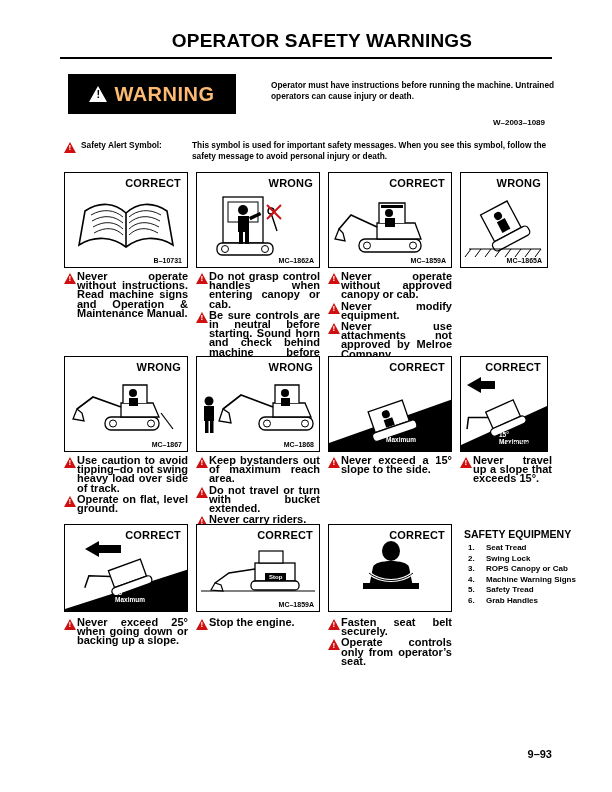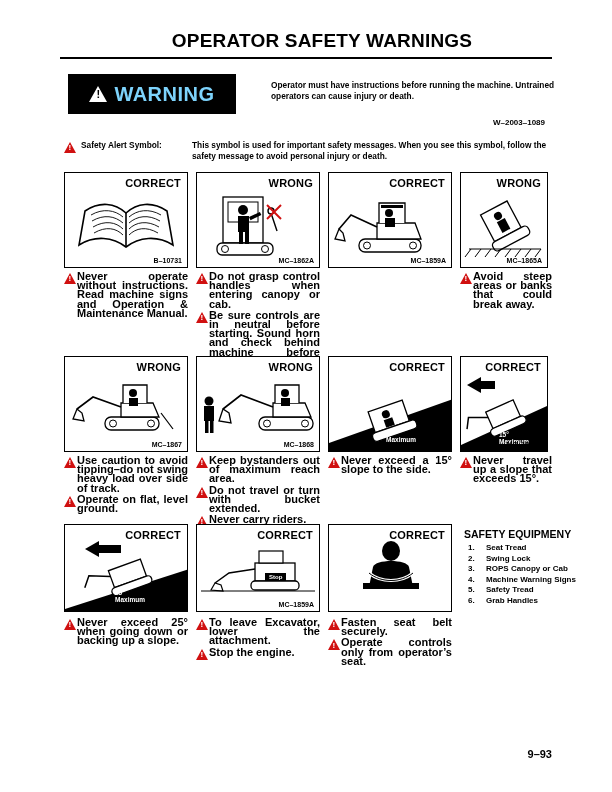--- a/index.html
+++ b/index.html
@@ -42,21 +42,21 @@
     background: #000;
   }
   
   .warn-banner {
     position: absolute;
     left: 68px;
     top: 74px;
     width: 168px;
     height: 40px;
     background: #000;
-    color: #7dd3fc;
+    color: #fdba74;
     display: flex;
     align-items: center;
     justify-content: center;
     gap: 7px;
   }
   .warn-banner .wtext {
     font-size: 20px;
     font-weight: bold;
     letter-spacing: 0.5px;
   }
@@ -335,20 +335,34 @@
           <circle cx="60" cy="24" r="4"></circle>
           <rect x="56" y="29" width="10" height="9"></rect>
         </g>
 
         <path d="M48 38 L22 26 L10 40" fill="none" stroke="#000" stroke-width="1.6"></path>
         <path d="M10 40 L6 50 L16 52 L14 44 Z" fill="#fff" stroke="#000" stroke-width="1.3"></path>
       </svg>
     </div>
     <div class="code">MC–1859A</div>
   </div>
+  <div class="cap" style="left:328px; top:272px; width:124px;">
+    <div class="row">
+        <span class="tri"></span>
+        <span class="txt">Never operate without approved canopy or cab.</span>
+      </div>
+    <div class="row">
+        <span class="tri"></span>
+        <span class="txt">Never modify equipment.</span>
+      </div>
+    <div class="row">
+        <span class="tri"></span>
+        <span class="txt">Never use attachments not approved by Melroe Company.</span>
+      </div>
+  </div>
 
   <div class="panel" style="left:460px; top:172px; width:88px; height:96px;">
     <div class="hdr">WRONG</div>
     <div class="art">
       <svg width="88" height="74" viewBox="0 0 88 74" style="position:absolute; left:0; top:16px;">
         <g transform="rotate(-28 44 38)">
           <rect x="28" y="16" width="30" height="30" fill="#fff" stroke="#000" stroke-width="1.3"></rect>
           <g fill="#000">
             <circle cx="43" cy="25" r="4"></circle>
             <rect x="39" y="30" width="9" height="12"></rect>
@@ -364,26 +378,20 @@
           <line x1="40" y1="60" x2="34" y2="68"></line>
           <line x1="50" y1="60" x2="44" y2="68"></line>
           <line x1="60" y1="60" x2="54" y2="68"></line>
           <line x1="70" y1="60" x2="64" y2="68"></line>
           <line x1="80" y1="60" x2="74" y2="68"></line>
         </g>
       </svg>
     </div>
     <div class="code">MC–1865A</div>
   </div>
-  <div class="cap" style="left:460px; top:272px; width:92px;">
-    <div class="row">
-        <span class="tri"></span>
-        <span class="txt">Avoid steep areas or banks that could break away.</span>
-      </div>
-  </div>
 
   <div class="panel" style="left:64px; top:356px; width:124px; height:96px;">
     <div class="hdr">WRONG</div>
     <div class="art">
       <svg width="124" height="74" viewBox="0 0 124 74" style="position:absolute; left:0; top:16px;">
         <rect x="40" y="44" width="54" height="13" rx="6" fill="#fff" stroke="#000" stroke-width="1.3"></rect>
         <circle cx="48" cy="50.5" r="3.5" fill="#fff" stroke="#000" stroke-width="1"></circle>
         <circle cx="86" cy="50.5" r="3.5" fill="#fff" stroke="#000" stroke-width="1"></circle>
         <path d="M56 44 L56 30 L88 30 L94 44 Z" fill="#fff" stroke="#000" stroke-width="1.3"></path>
         <path d="M58 30 L58 12 L82 12 L82 30" fill="#fff" stroke="#000" stroke-width="1.3"></path>
@@ -538,24 +546,20 @@
         <path d="M18 50 L14 57 L26 58 L24 52 Z" fill="#fff" stroke="#000" stroke-width="1.2"></path>
         <line x1="4" y1="58" x2="118" y2="58" stroke="#000" stroke-width="1"></line>
       </svg>
       <div class="stopbadge" style="left:68px; top:48px;">Stop</div>
     </div>
     <div class="code">MC–1859A</div>
   </div>
   <div class="cap" style="left:196px; top:618px; width:124px;">
     <div class="row">
         <span class="tri"></span>
-        <span class="txt">To leave Excavator, lower the attachment.</span>
-      </div>
-    <div class="row">
-        <span class="tri"></span>
         <span class="txt">Stop the engine.</span>
       </div>
   </div>
 
   <div class="panel" style="left:328px; top:524px; width:124px; height:88px;">
     <div class="hdr">CORRECT</div>
     <div class="art">
       <svg width="124" height="66" viewBox="0 0 124 66" style="position:absolute; left:0; top:14px;">
         <g fill="#000">
           <ellipse cx="62" cy="12" rx="9" ry="10"></ellipse>

